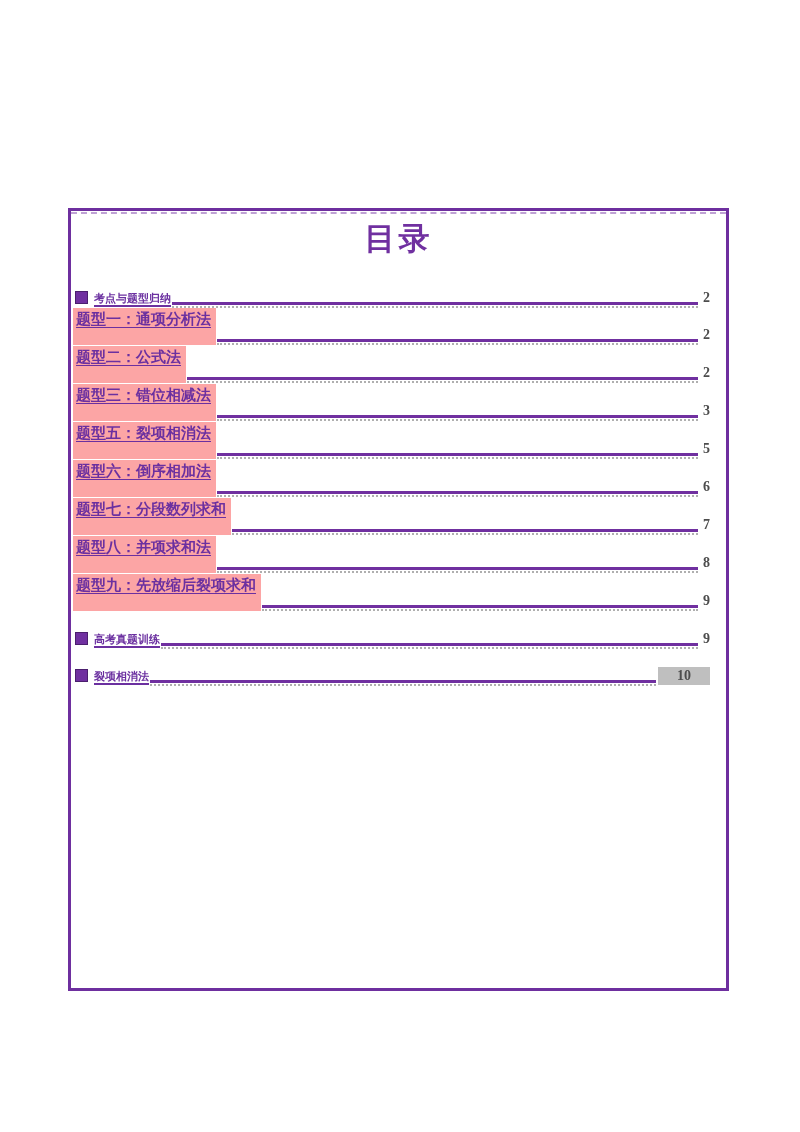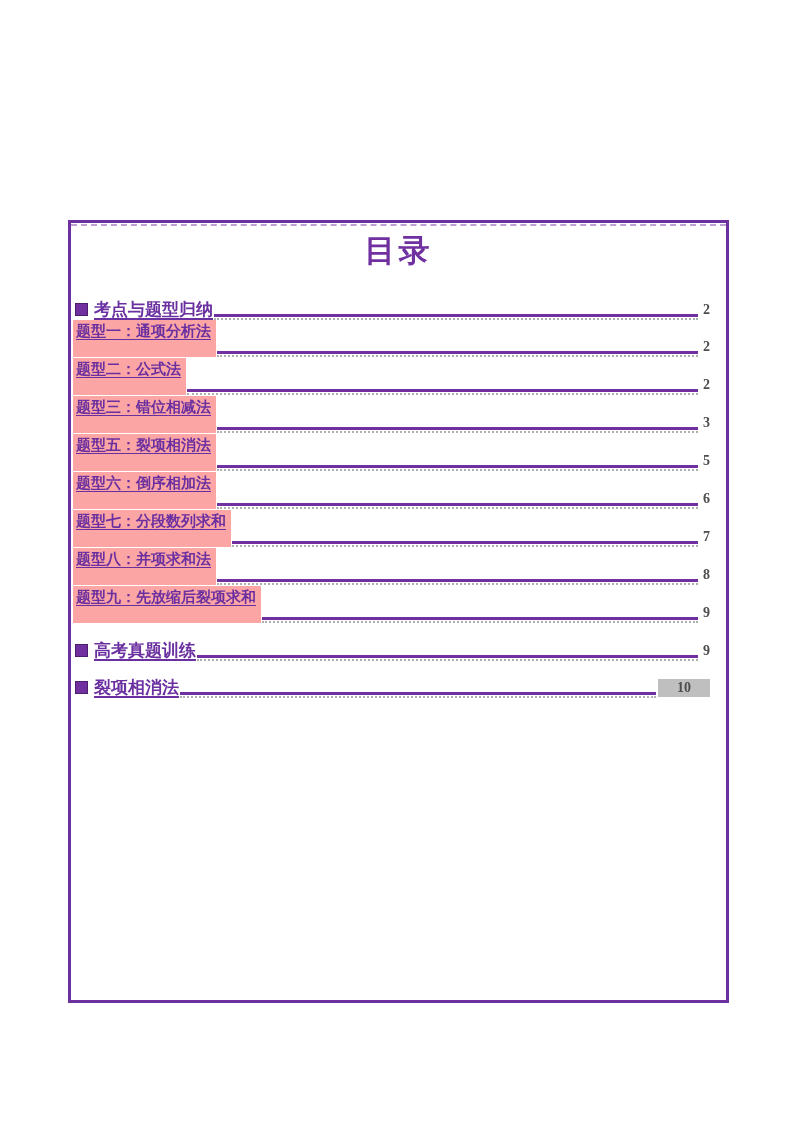--- a/index.html
+++ b/index.html
@@ -1,21 +1,21 @@
 <!DOCTYPE html>
 <html><head>
 <meta charset="utf-8">
 <style>
   html,body{margin:0;padding:0;background:#ffffff;}
   .canvas{
     position:relative;width:800px;height:1132px;background:#ffffff;
     font-family:"Liberation Sans","DejaVu Sans",sans-serif;overflow:hidden;
   }
   .toc-box{
-    position:absolute;left:68px;top:220px;width:661px;height:783px;
+    position:absolute;left:68px;top:208px;width:661px;height:783px;
     border:3px solid #6E2F9F;background:#ffffff;box-sizing:border-box;
   }
   .toc-box::before{ 
     content:"";position:absolute;top:1px;left:0;right:0;
     border-top:2px dashed rgba(112,48,160,.45);
   }
   .toc-title{
     text-align:center;padding-top:7px;height:40px;
     font-size:31px;font-weight:bold;color:#7030A0;letter-spacing:3px;
   }
@@ -30,21 +30,21 @@
     margin:0 6px 4px 2px;flex:0 0 auto;
   }
   .label{
     font-weight:bold;color:#6B30A0;font-size:15px;line-height:20px;
     text-decoration:underline;text-decoration-thickness:1.5px;
     text-underline-offset:3px;white-space:nowrap;
   }
   .toc-row.item .label{
     background:#fca5a5;padding:1px 5px 16px 3px;font-size:15px;text-decoration:underline;
   }
-  .toc-row.section .label{font-size:17px;margin-top:24px;}
+  .toc-row.section .label{font-size:11px;margin-top:24px;}
   .leader{
     flex:1 1 auto;position:relative;height:16px;margin:0 2px 0 1px;min-width:20px;
   }
   .leader::before{ 
     content:"";position:absolute;left:0;right:0;bottom:3px;
     border-bottom:3px solid #7030A0;
   }
   .leader::after{ 
     content:"";position:absolute;left:0;right:0;bottom:0;
     border-bottom:2px dotted rgba(110,110,110,.55);

